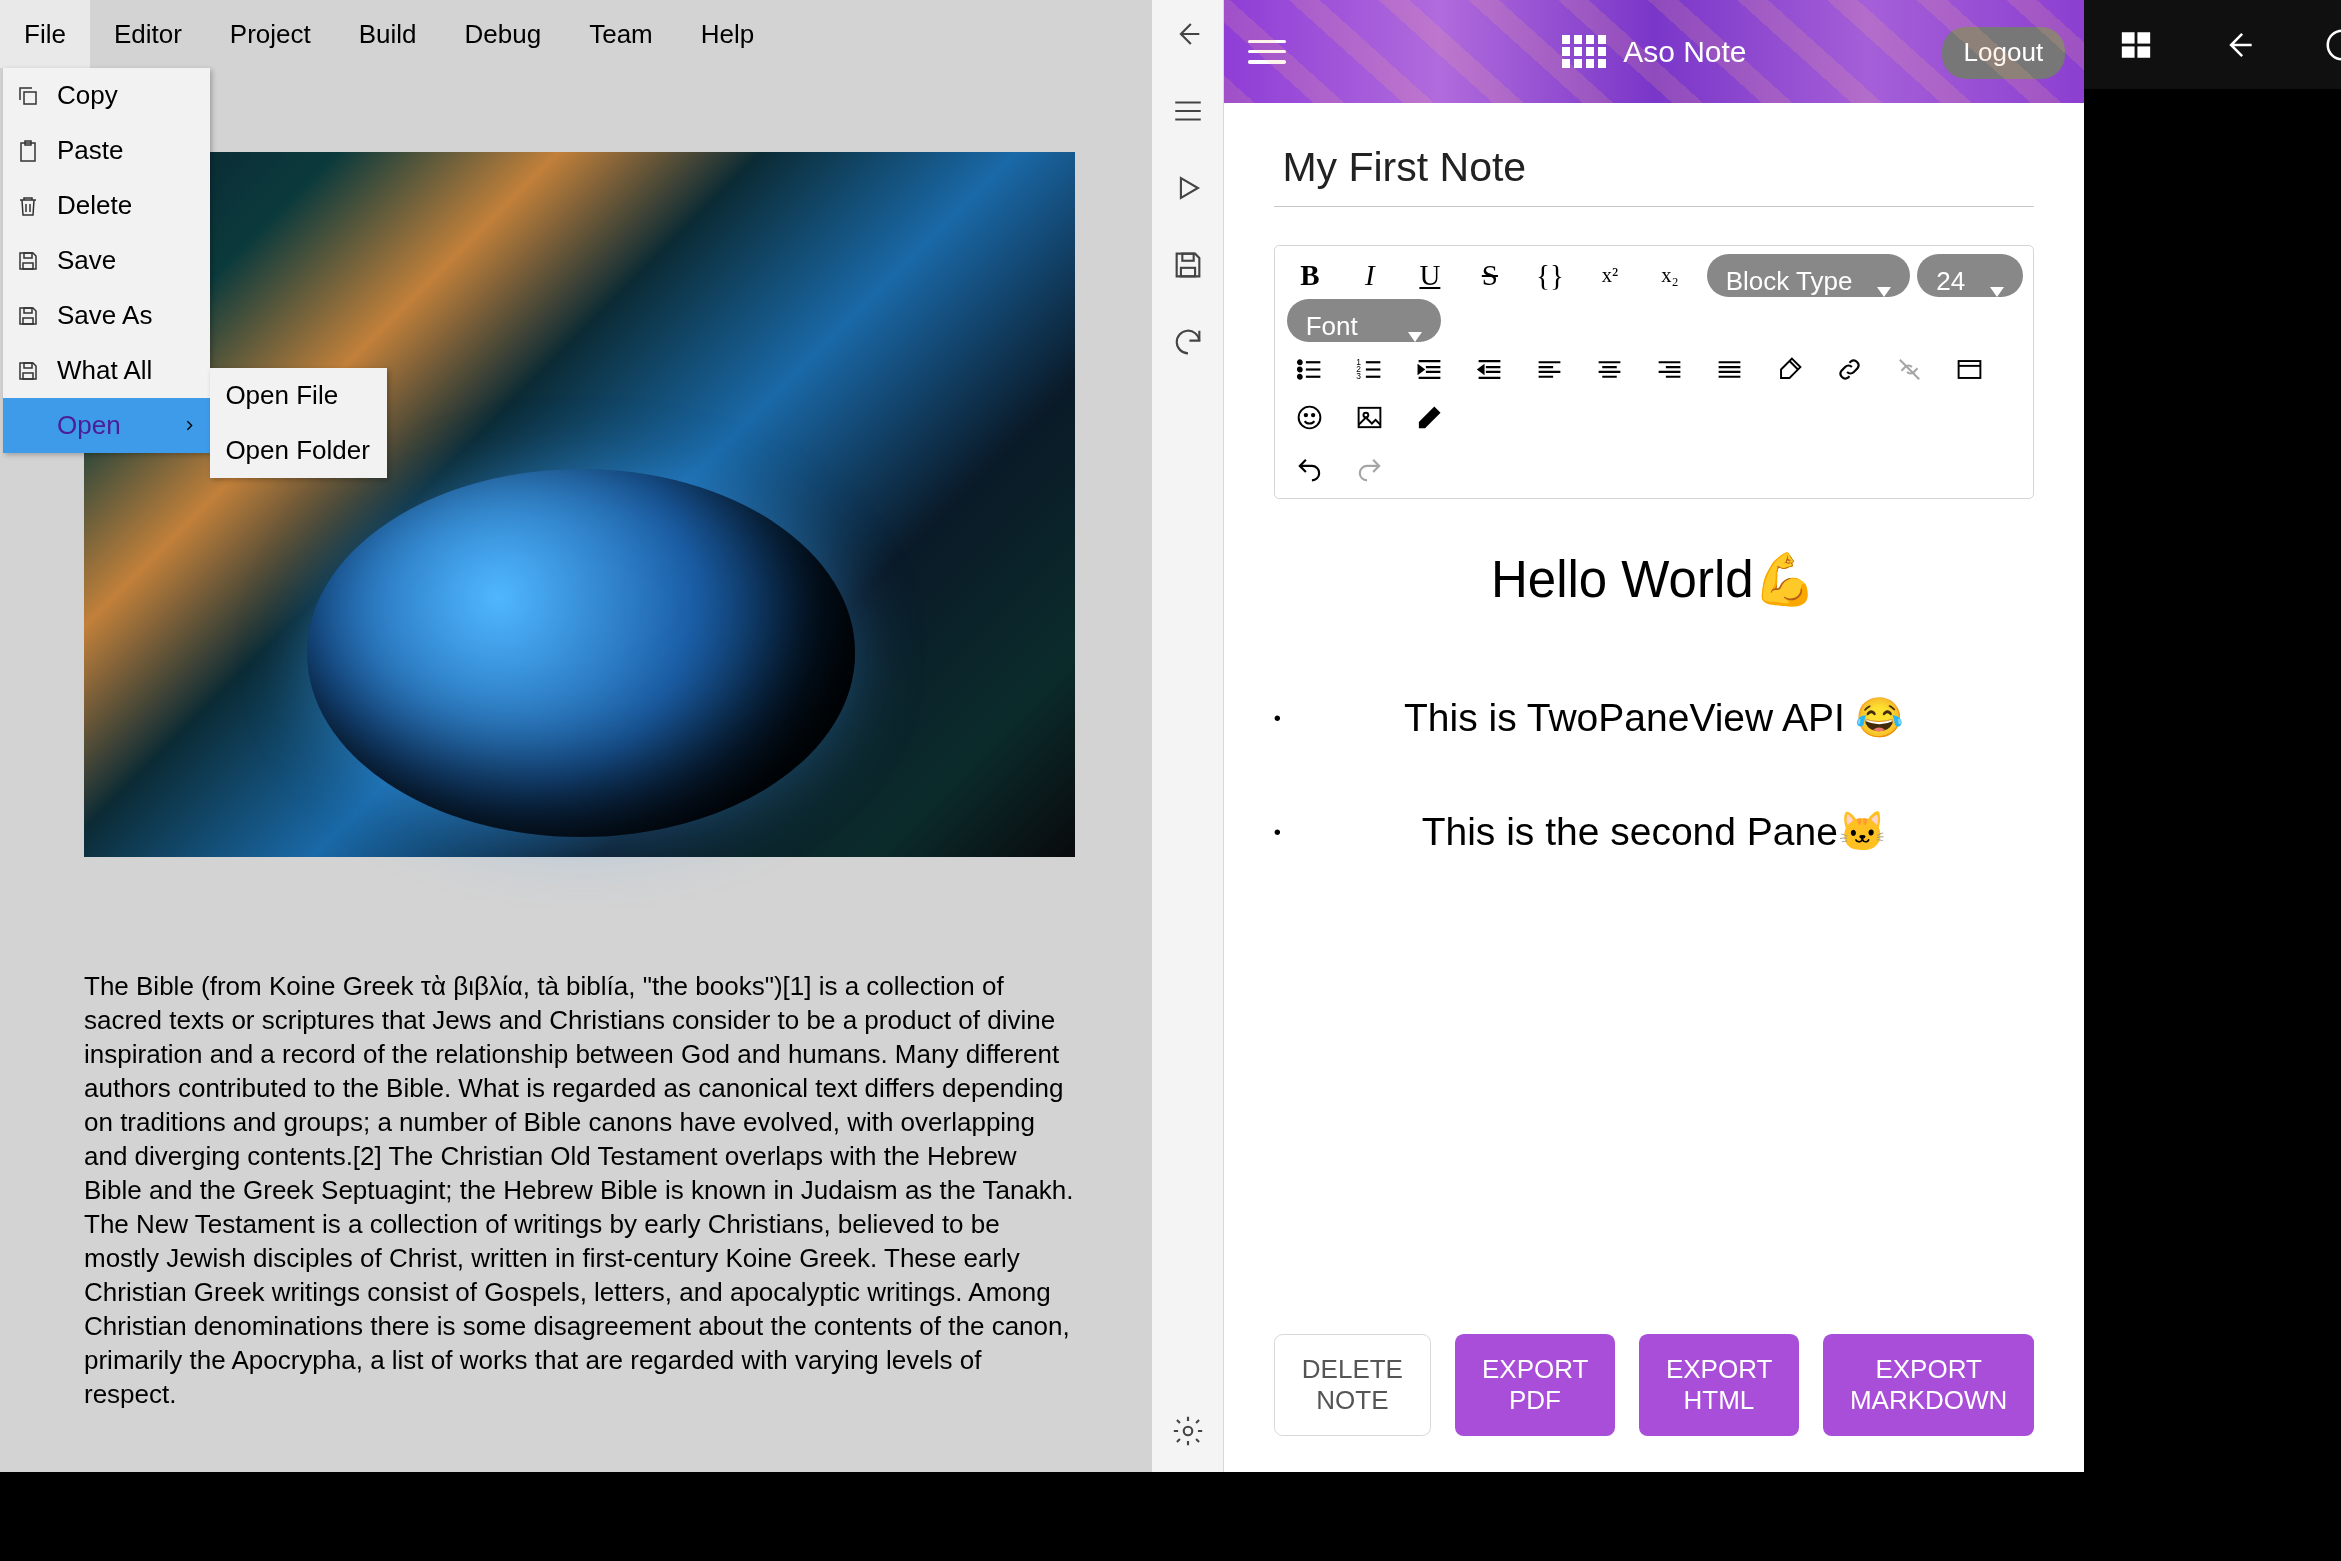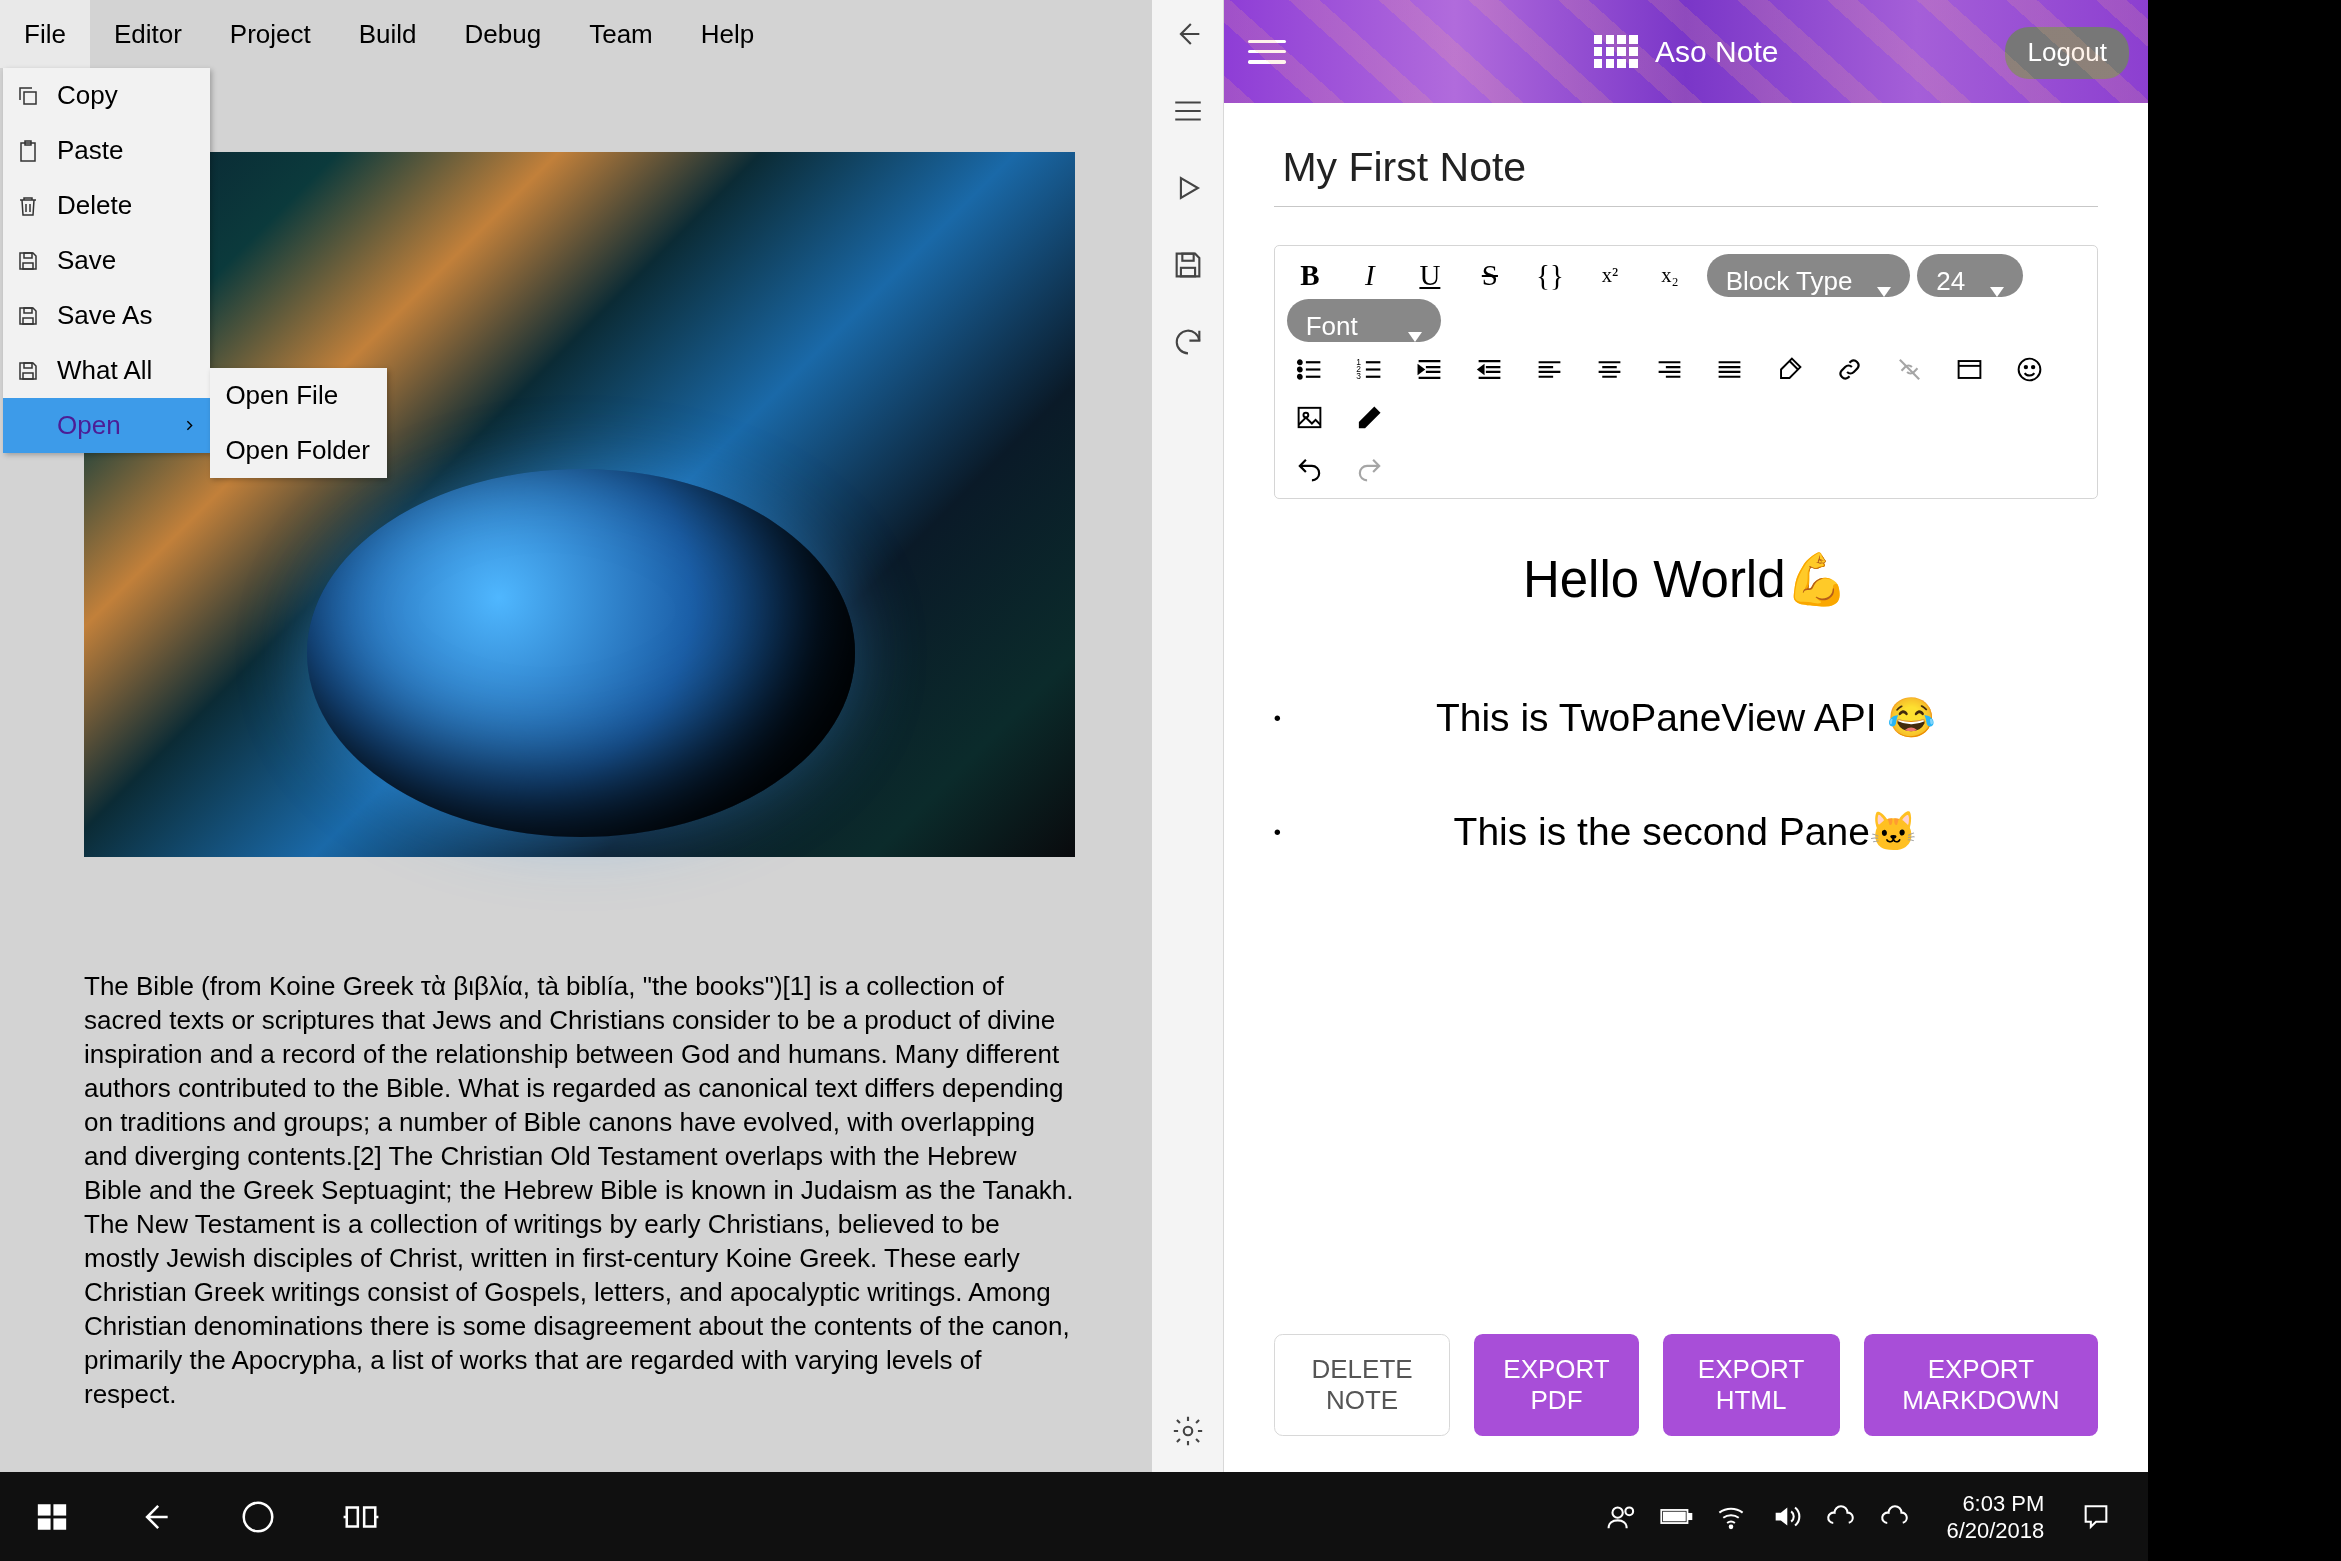--- a/index.html
+++ b/index.html
@@ -1,17 +1,17 @@
 <!DOCTYPE html>
 <html style="font-size:13.7px"><head>
 <meta charset="utf-8">
 <style>
 *{box-sizing:border-box;margin:0;padding:0;font-family:"Segoe UI",Arial,sans-serif}
 html,body{width:2342px;height:1561px;overflow:hidden;background:#000}
-.screen{width:2148px;height:1561px;display:flex;flex-direction:column}
+.screen{width:2148px;height:1561px;display:flex;}
 .workarea{flex:1;display:flex;height:1472px}
 
 .left-pane{width:1152px;background:#d3d3d3;position:relative}
 .menubar{height:68px;background:#d3d3d3;display:flex;align-items:center;font-size:26px;color:#000}
 .menubar .mitem{padding:0 24px;height:68px;display:flex;align-items:center;cursor:default}
 .menubar .mitem.active{background:#e9e9e9}
 .file-menu{position:absolute;top:68px;left:2.6px;width:207px;background:#f2f2f2;z-index:50;box-shadow:1.7px 1.7px 5.1px rgba(0,0,0,.25)}
 .fmi{height:55px;display:flex;align-items:center;padding:0 12px;gap:15.4px;font-size:26px;color:#000}
 .fmi .icn{width:27px;height:27px;display:inline-flex;align-items:center;justify-content:center;color:#333}
 .fmi.hovered{background:#3d9be9;color:#4c1d95}

